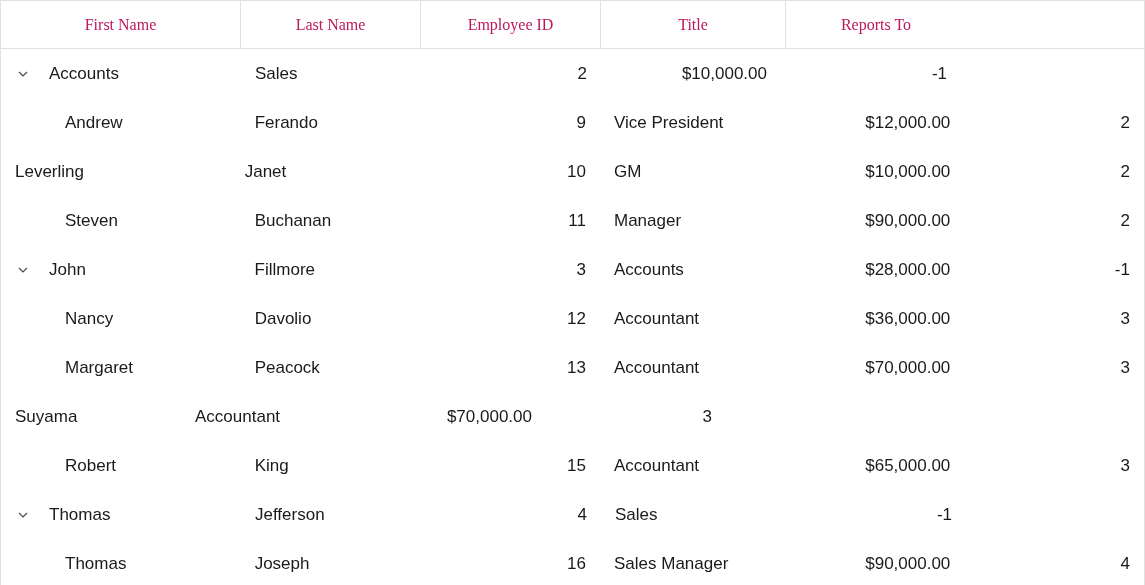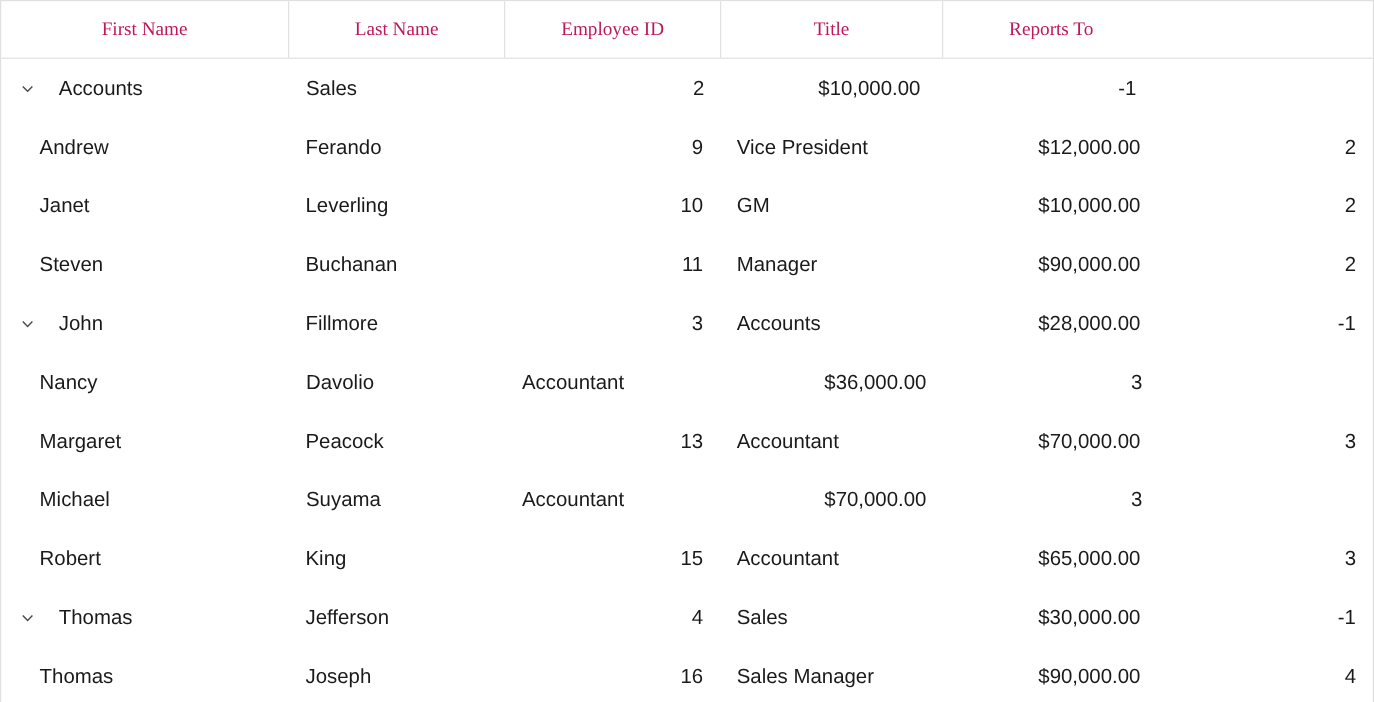--- a/index.html
+++ b/index.html
@@ -87,21 +87,21 @@
       height: 12px;
     }
     .first-cell-content {
       display: flex;
       align-items: center;
     }
     .indent-parent {
       padding-left: 14px;
     }
     .indent-child {
-      padding-left: 32px;
+      padding-left: 64px;
     }
     .header-cell.col-employeeid,
     .header-cell.col-salary,
     .header-cell.col-reportsto {
       justify-content: center;
     }
   </style>
 </head>
 <body>
 
@@ -137,26 +137,26 @@
             <span>Andrew</span>
           </div>
         </div>
         <div class="data-cell col-lastname">Ferando</div>
         <div class="data-cell col-employeeid">9</div>
         <div class="data-cell col-title">Vice President</div>
         <div class="data-cell col-salary">$12,000.00</div>
         <div class="data-cell col-reportsto">2</div>
       </div>
       <div class="data-row">
+        <div class="data-cell col-lastname">Leverling</div>
         <div class="data-cell col-firstname indent-child">
           <div class="first-cell-content">
             <span>Janet</span>
           </div>
         </div>
-        <div class="data-cell col-lastname">Leverling</div>
         <div class="data-cell col-employeeid">10</div>
         <div class="data-cell col-title">GM</div>
         <div class="data-cell col-salary">$10,000.00</div>
         <div class="data-cell col-reportsto">2</div>
       </div>
       <div class="data-row">
         <div class="data-cell col-firstname indent-child">
           <div class="first-cell-content">
             <span>Steven</span>
           </div>
@@ -185,42 +185,38 @@
         <div class="data-cell col-salary">$28,000.00</div>
         <div class="data-cell col-reportsto">-1</div>
       </div>
       <div class="data-row">
         <div class="data-cell col-firstname indent-child">
           <div class="first-cell-content">
             <span>Nancy</span>
           </div>
         </div>
         <div class="data-cell col-lastname">Davolio</div>
+        <div class="data-cell col-employeeid">12</div>
         <div class="data-cell col-title">Accountant</div>
         <div class="data-cell col-salary">$36,000.00</div>
         <div class="data-cell col-reportsto">3</div>
       </div>
       <div class="data-row">
         <div class="data-cell col-firstname indent-child">
           <div class="first-cell-content">
             <span>Margaret</span>
           </div>
         </div>
         <div class="data-cell col-lastname">Peacock</div>
         <div class="data-cell col-employeeid">13</div>
         <div class="data-cell col-title">Accountant</div>
         <div class="data-cell col-salary">$70,000.00</div>
         <div class="data-cell col-reportsto">3</div>
       </div>
       <div class="data-row">
-        <div class="data-cell col-firstname indent-child">
-          <div class="first-cell-content">
-            <span>Michael</span>
-          </div>
-        </div>
         <div class="data-cell col-lastname">Suyama</div>
         <div class="data-cell col-title">Accountant</div>
         <div class="data-cell col-salary">$70,000.00</div>
         <div class="data-cell col-reportsto">3</div>
       </div>
       <div class="data-row">
         <div class="data-cell col-firstname indent-child">
           <div class="first-cell-content">
             <span>Robert</span>
           </div>
@@ -239,21 +235,20 @@
                 <polyline points="2,4 6,8 10,4"></polyline>
               </svg>
             </span>
             <span style="width: 14px; display: inline-block;"></span>
             <span>Thomas</span>
           </div>
         </div>
         <div class="data-cell col-lastname">Jefferson</div>
         <div class="data-cell col-employeeid">4</div>
         <div class="data-cell col-title">Sales</div>
-        <div class="data-cell col-salary">$30,000.00</div>
         <div class="data-cell col-reportsto">-1</div>
       </div>
       <div class="data-row">
         <div class="data-cell col-firstname indent-child">
           <div class="first-cell-content">
             <span>Thomas</span>
           </div>
         </div>
         <div class="data-cell col-lastname">Joseph</div>
         <div class="data-cell col-employeeid">16</div>

